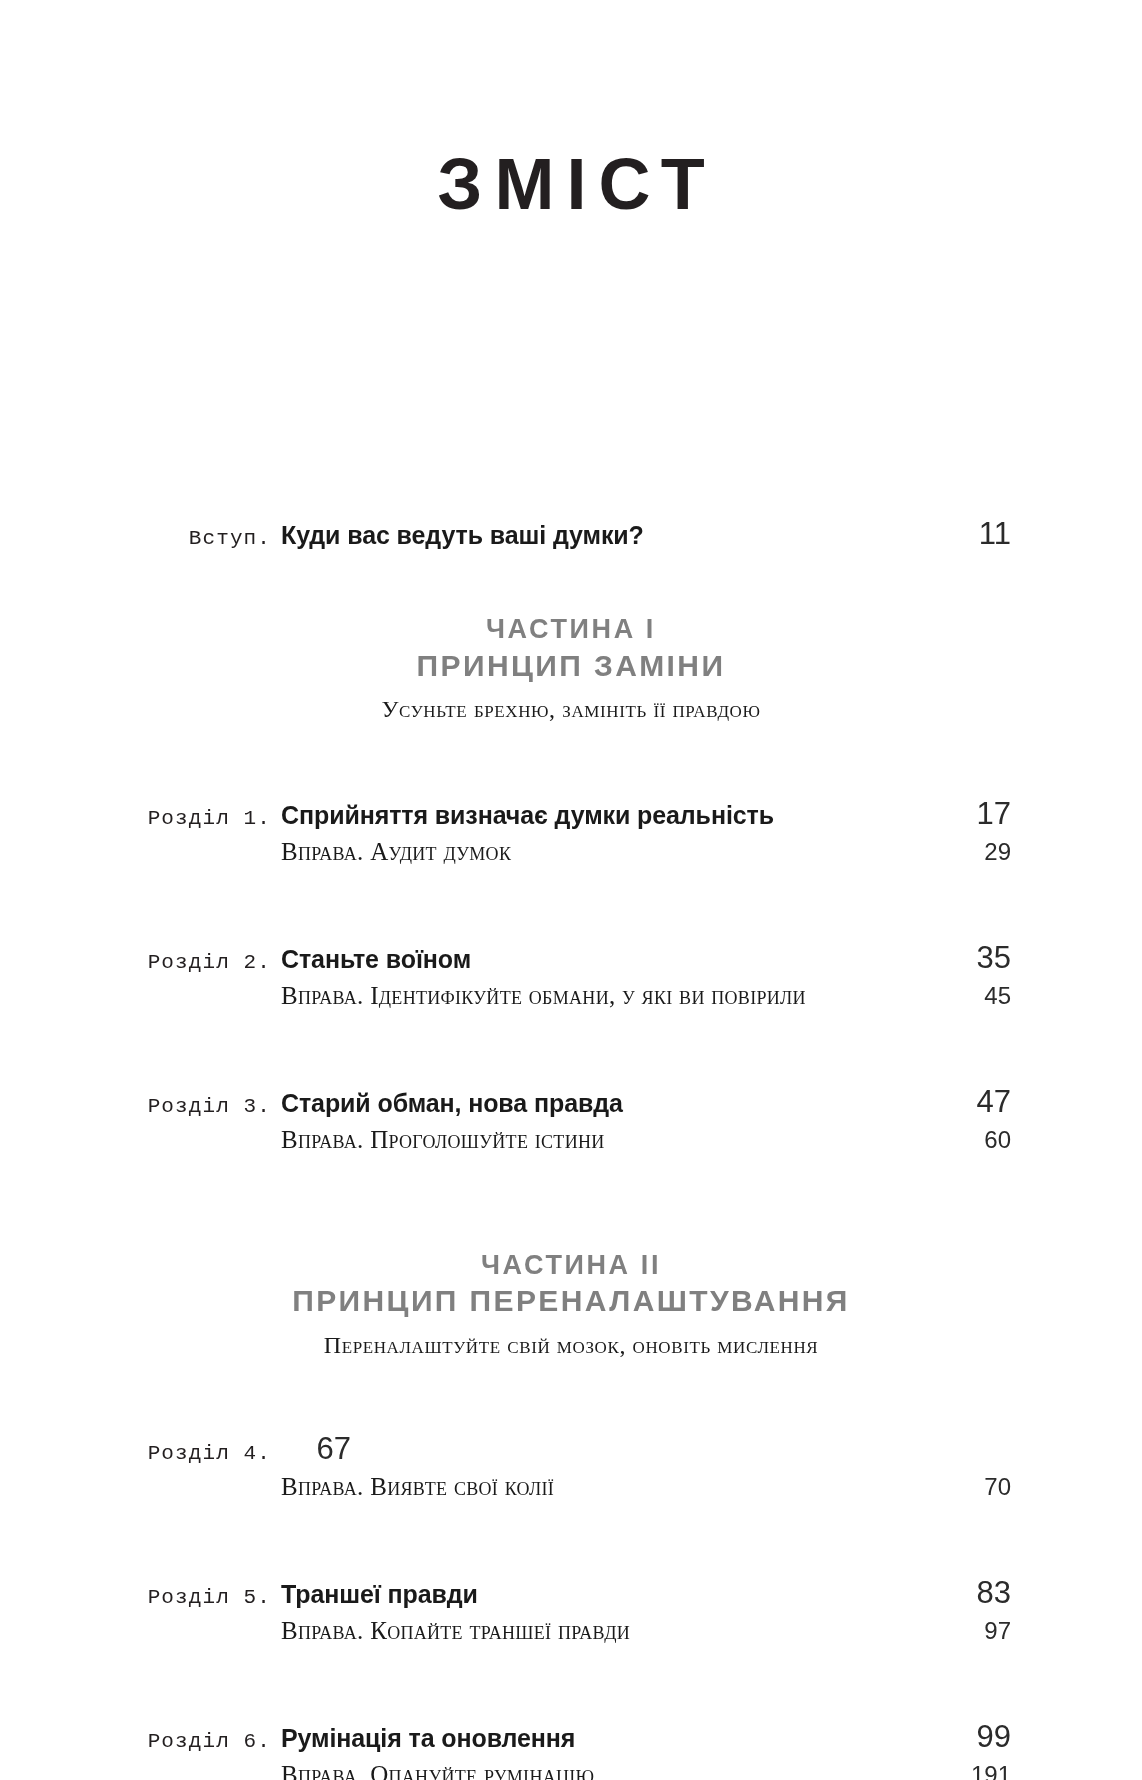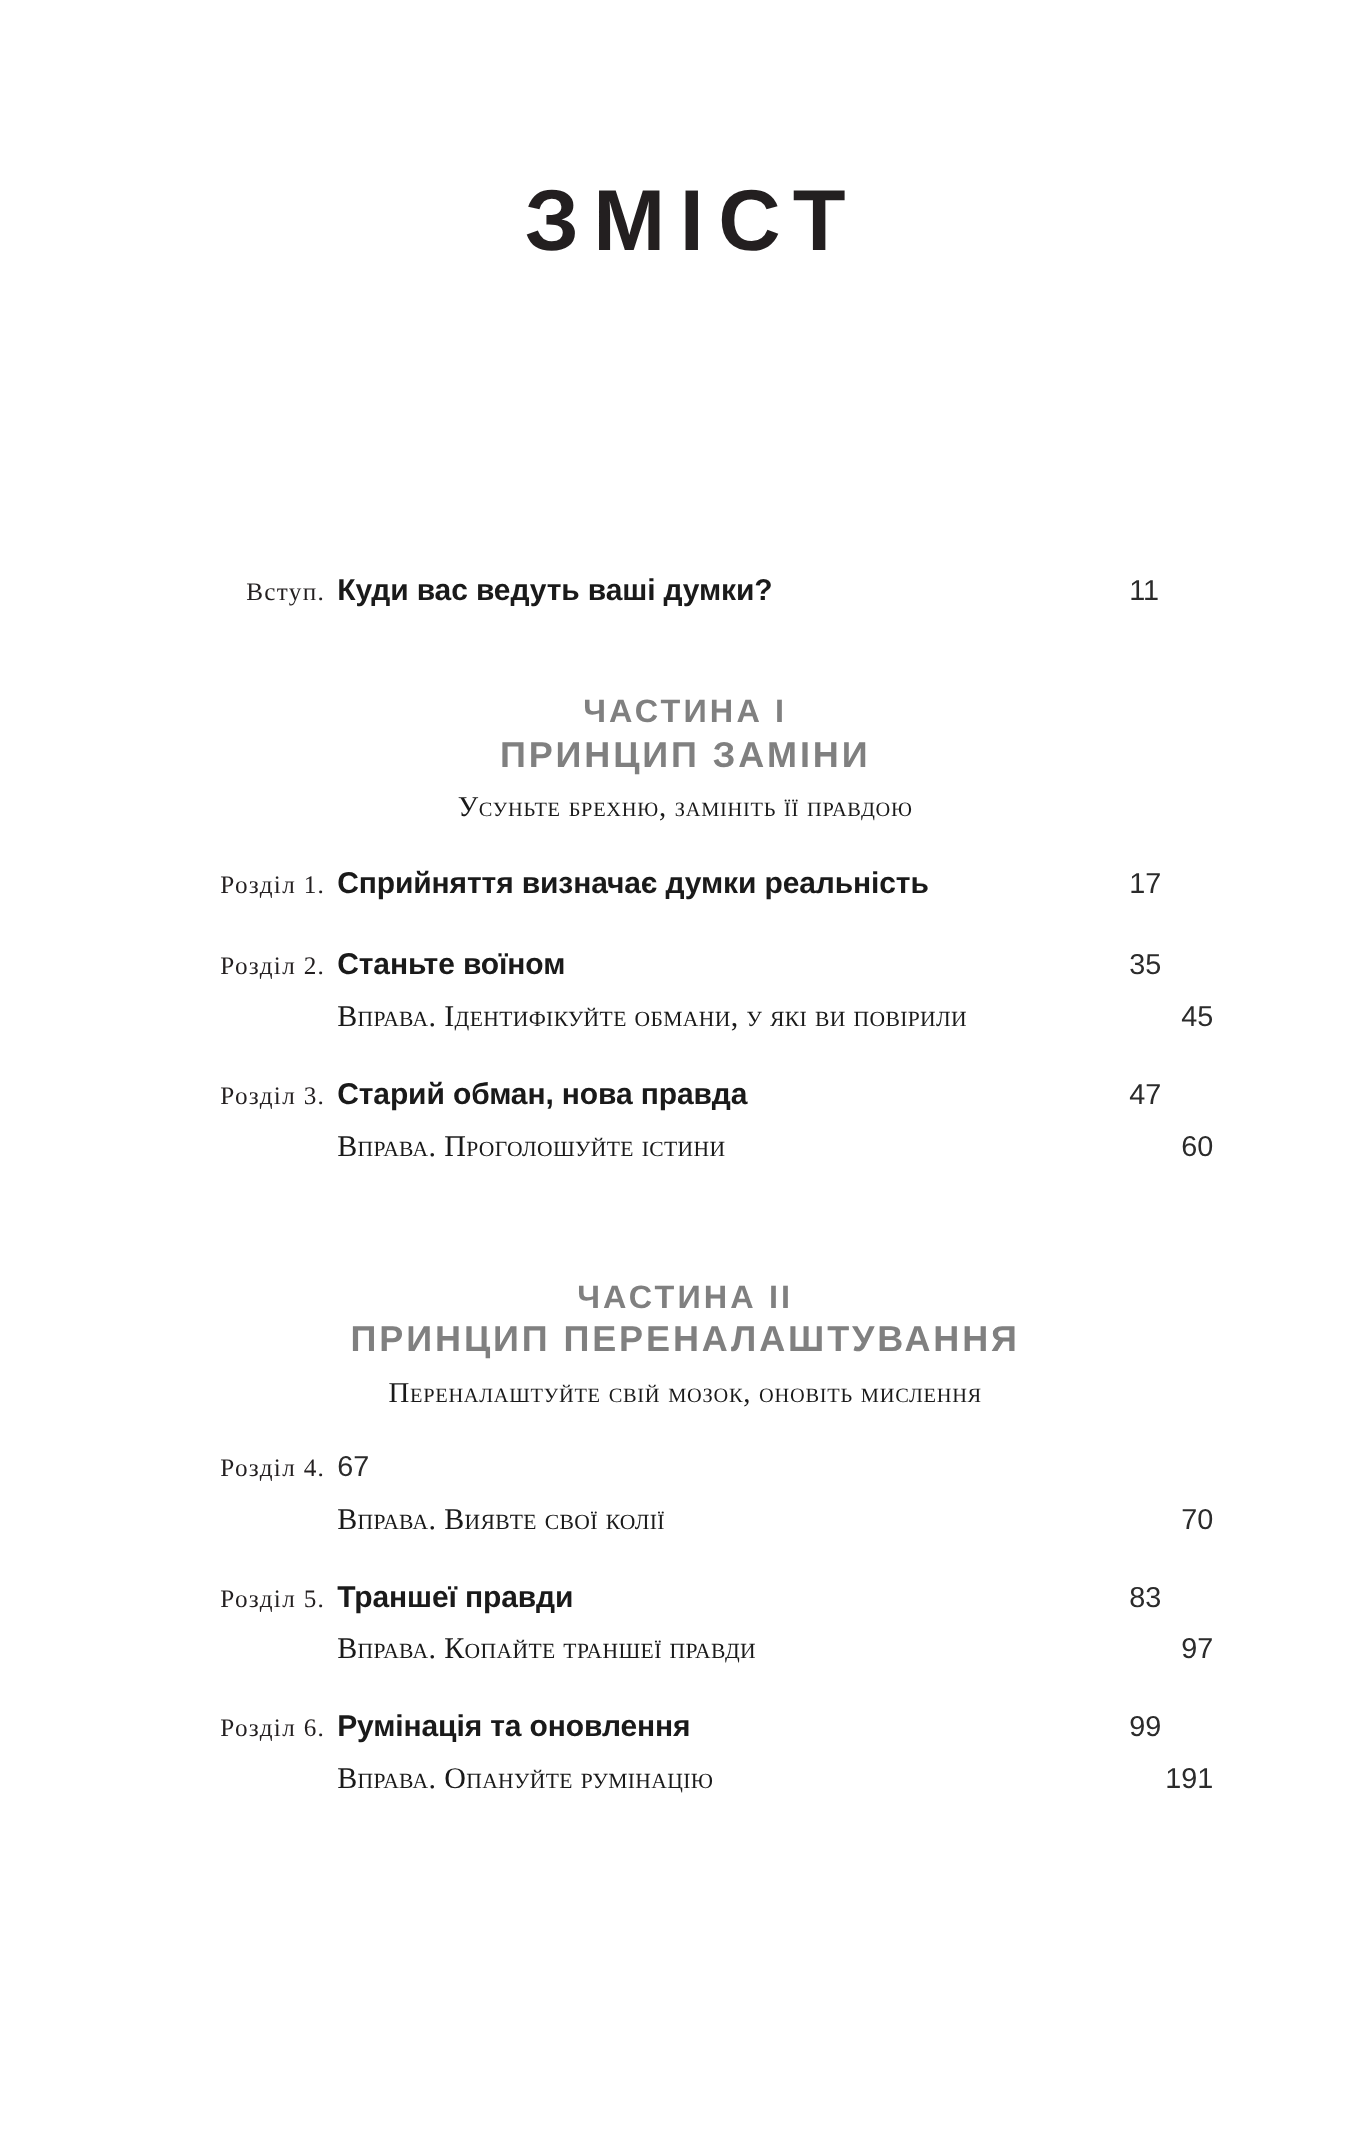--- a/index.html
+++ b/index.html
@@ -60,45 +60,47 @@
     display: flex;
     align-items: baseline;
     min-height: 38px;
   }
 
   .entry .label {
     flex: 0 0 auto;
     width: 140px;
     text-align: right;
     padding-right: 10px;
-    font-family: Liberation Serif, serif;
+    font-family: Liberation Mono, monospace;
     font-weight: 400;
     font-size: 21px;
     letter-spacing: 1.1px;
     color: #231f20;
     white-space: nowrap;
   }
 
   .entry .title {
     flex: 1 1 auto;
     font-family: "Liberation Sans", sans-serif;
     font-weight: 700;
     font-size: 25px;
     letter-spacing: -0.1px;
     color: #1a1a1a;
     white-space: nowrap;
   }
 
   .entry .pageno {
     flex: 0 0 auto;
     width: 70px;
+    text-align: right;
     font-family: "Liberation Sans", sans-serif;
     font-weight: 400;
-    font-size: 24px;
+    font-size: 31px;
     color: #2b2b2b;
+    margin-top: 38px;
   }
 
   
   .subentry {
     position: relative;
     display: flex;
     align-items: baseline;
     min-height: 34px;
     margin-top: 6px;
   }
@@ -188,20 +190,25 @@
         <div class="part-sub">Усуньте брехню, замініть її правдою</div>
       </div>
 
       <div class="gap-part-chaps"></div>
 
       <div class="entry">
         <span class="label">Розділ 1.</span>
         <span class="title">Сприйняття визначає думки реальність</span>
         <span class="pageno">17</span>
       </div>
+      <div class="subentry">
+        <span class="spacer"></span>
+        <span class="subtitle">Вправа. Аудит думок</span>
+        <span class="pageno">29</span>
+      </div>
 
       <div class="gap-between"></div>
 
       <div class="entry">
         <span class="label">Розділ 2.</span>
         <span class="title">Станьте воїном</span>
         <span class="pageno">35</span>
       </div>
       <div class="subentry">
         <span class="spacer"></span>

